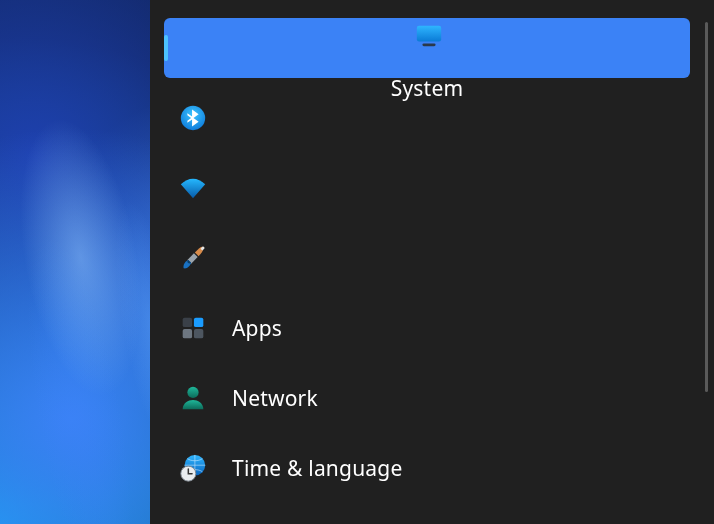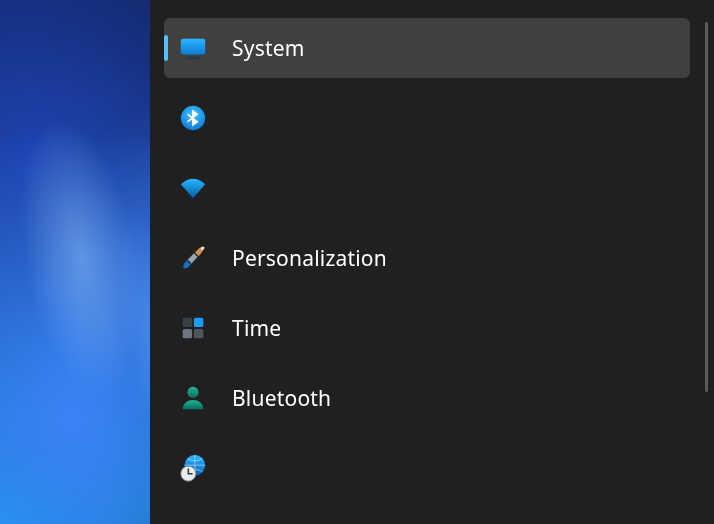--- a/index.html
+++ b/index.html
@@ -35,21 +35,21 @@
       background: #5a5a5a; border-radius: 2px;
     }
     .nav-list { list-style: none; padding: 0 24px 0 14px; }
     .nav-item {
       display: flex; align-items: center;
       height: 60px; border-radius: 6px;
       padding: 0 8px; gap: 22px; position: relative;
       color: #ffffff; font-size: 21px; font-weight: 400;
       cursor: default;
     }
-    .nav-item.selected { background: #404040; }
+    .nav-item.selected { background: #3b82f6; flex-direction: column; }
     .selection-pill {
       position: absolute; left: 0; top: 50%; transform: translateY(-50%);
       width: 4px; height: 26px; border-radius: 3px; background: #4cc2ff;
     }
     .nav-gap { height: 10px; }
     .icon { width: 34px; height: 34px; display: flex; align-items: center; justify-content: center; flex: 0 0 34px; margin-left: 4px; }
     .icon svg { width: 30px; height: 30px; display: block; }
     .label { flex: 1; letter-spacing: .2px; }
   </style>
 </head>
@@ -117,70 +117,70 @@
       <li class="nav-item">
         <span class="icon">
           <svg viewBox="0 0 32 32">
             <path d="M26 4 C28 6 26 10 22 14 L18 10 C22 6 24 4 26 4 Z" fill="#d88b4a"></path>
             <path d="M24 6 L26 4 C27 3 29 5 28 6 L26 8 Z" fill="#e6e6e6"></path>
             <path d="M17 11 L21 15 L14 22 L10 18 Z" fill="#9aa4ad"></path>
             <path d="M6 27 C5 23 8 19 11 18 L14 21 C13 24 10 28 6 27 Z" fill="#1971c2"></path>
             <path d="M11 18 L14 21 C13 22 11.5 22.2 10.5 21 C9.5 19.8 10 18.5 11 18 Z" fill="#0e406b"></path>
           </svg>
         </span>
-        <span class="label">Personalization</span>
       </li>
 
       <li class="nav-gap"></li>
 
       <li class="nav-item">
         <span class="icon">
           <svg viewBox="0 0 32 32">
             <rect x="5" y="5" width="10" height="10" rx="2" fill="#3a4048"></rect>
             <rect x="17" y="5" width="10" height="10" rx="2" fill="#1a9cff"></rect>
             <rect x="5" y="17" width="10" height="10" rx="2" fill="#6d7680"></rect>
             <rect x="17" y="17" width="10" height="10" rx="2" fill="#4d5660"></rect>
           </svg>
         </span>
-        <span class="label">Time</span>
+        <span class="label">Apps</span>
       </li>
 
       <li class="nav-gap"></li>
 
       <li class="nav-item">
         <span class="icon">
           <svg viewBox="0 0 32 32">
             <defs>
                 <linearGradient id="gAcc" x1="0" y1="0" x2="0" y2="1">
                   <stop offset="0" stop-color="#1fb89a"></stop>
                   <stop offset="1" stop-color="#0c6b5a"></stop>
                 </linearGradient>
               </defs>
             <circle cx="16" cy="10" r="6" fill="url(#gAcc)"></circle>
             <path d="M5 28 C5 21 11 18 16 18 C21 18 27 21 27 28 Z" fill="url(#gAcc)"></path>
           </svg>
         </span>
-        <span class="label">Bluetooth</span>
+        <span class="label">Network</span>
       </li>
 
       <li class="nav-gap"></li>
 
       <li class="nav-item">
         <span class="icon">
           <svg viewBox="0 0 32 32">
             <defs>
                 <linearGradient id="gGlobe" x1="0" y1="0" x2="0" y2="1">
                   <stop offset="0" stop-color="#2fb6ff"></stop>
                   <stop offset="1" stop-color="#0865c0"></stop>
                 </linearGradient>
               </defs>
             <circle cx="18" cy="13" r="11" fill="url(#gGlobe)"></circle>
             <path d="M7 13 H29 M18 2 V24 M10 6 C14 9 22 9 26 6 M10 20 C14 17 22 17 26 20" stroke="#cde9ff" stroke-width="1" fill="none" opacity=".6"></path>
             <circle cx="11" cy="22" r="8" fill="#e9ecef"></circle>
             <circle cx="11" cy="22" r="8" fill="none" stroke="#7b838c" stroke-width="1"></circle>
             <path d="M11 17 V22 H15" stroke="#333" stroke-width="1.6" fill="none" stroke-linecap="round"></path>
           </svg>
         </span>
+        <span class="label">Time &amp; language</span>
       </li>
 
     </ul>
   </div>
 </div>
 
 </body></html>

